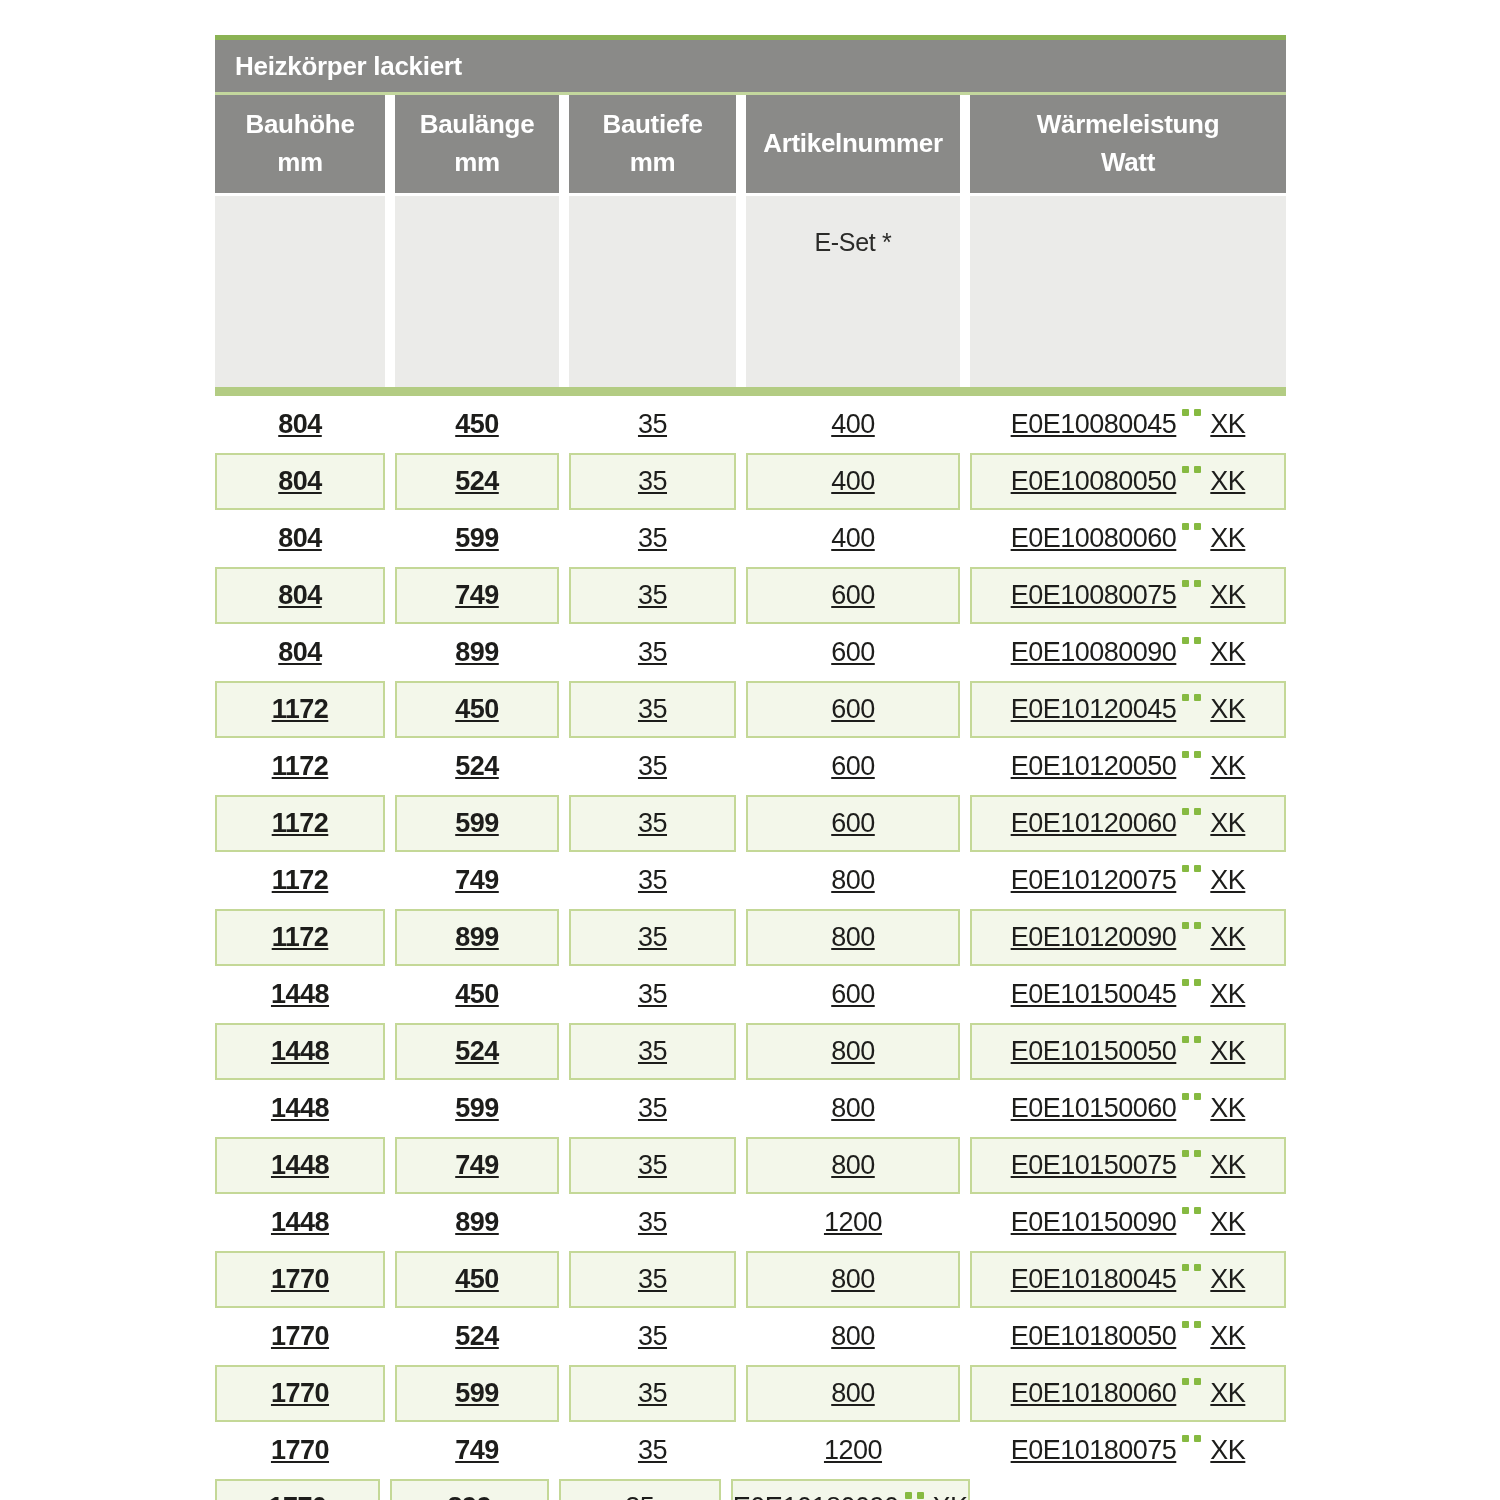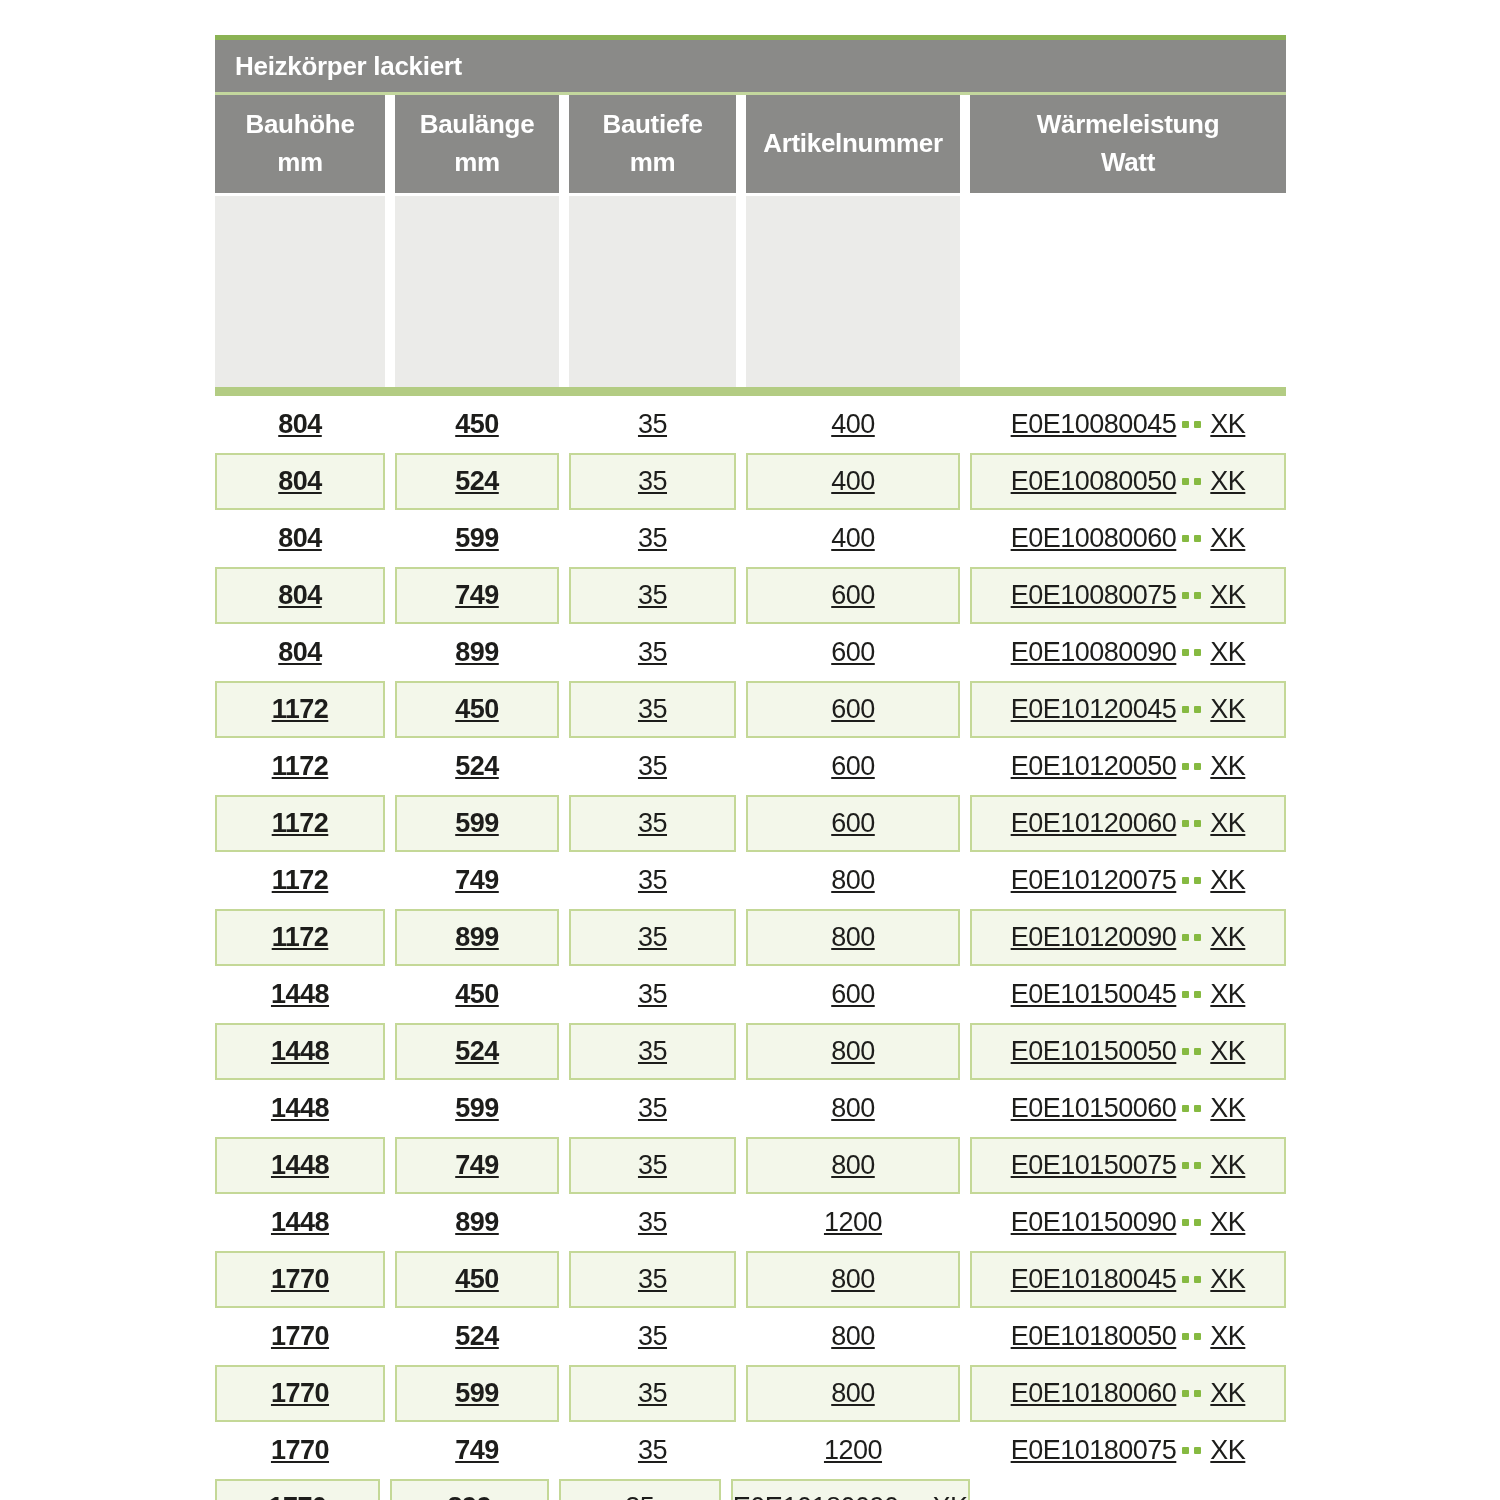--- a/index.html
+++ b/index.html
@@ -75,21 +75,21 @@
     justify-content: center;
     font-size: 27px;
     letter-spacing: -0.5px;
     border: 2px solid transparent;
   }
   .row.green .cell {
     background: #f3f7ea;
     border-color: #c4d897;
   }
   .cell.b { font-weight: bold; }
-  .artikel-inner { display: flex; align-items: center; }
+  .artikel-inner { display: flex; align-items: flex-start; }
   .dot {
     display: inline-block;
     width: 7px;
     height: 7px;
     background: #86ba41;
     margin-left: 6px;
     border-radius: 1px;
   }
   .dot + .dot { margin-left: 5px; }
   .suffix { margin-left: 9px; }
@@ -125,20 +125,23 @@
       <div class="hcell">
         <span>Wärmeleistung</span>
         <span>Watt</span>
       </div>
     </div>
 
     <div class="subheader-row grid">
       <div class="scell"></div>
       <div class="scell"></div>
       <div class="scell"></div>
+      <div class="scell">
+        <span>E-Set *</span>
+      </div>
       <div class="scell"></div>
     </div>
 
     <div class="green-divider"></div>
 
     <div id="data-rows">
         <div class="row grid white">
           <div class="cell b">804</div>
           <div class="cell b">450</div>
           <div class="cell">35</div>

